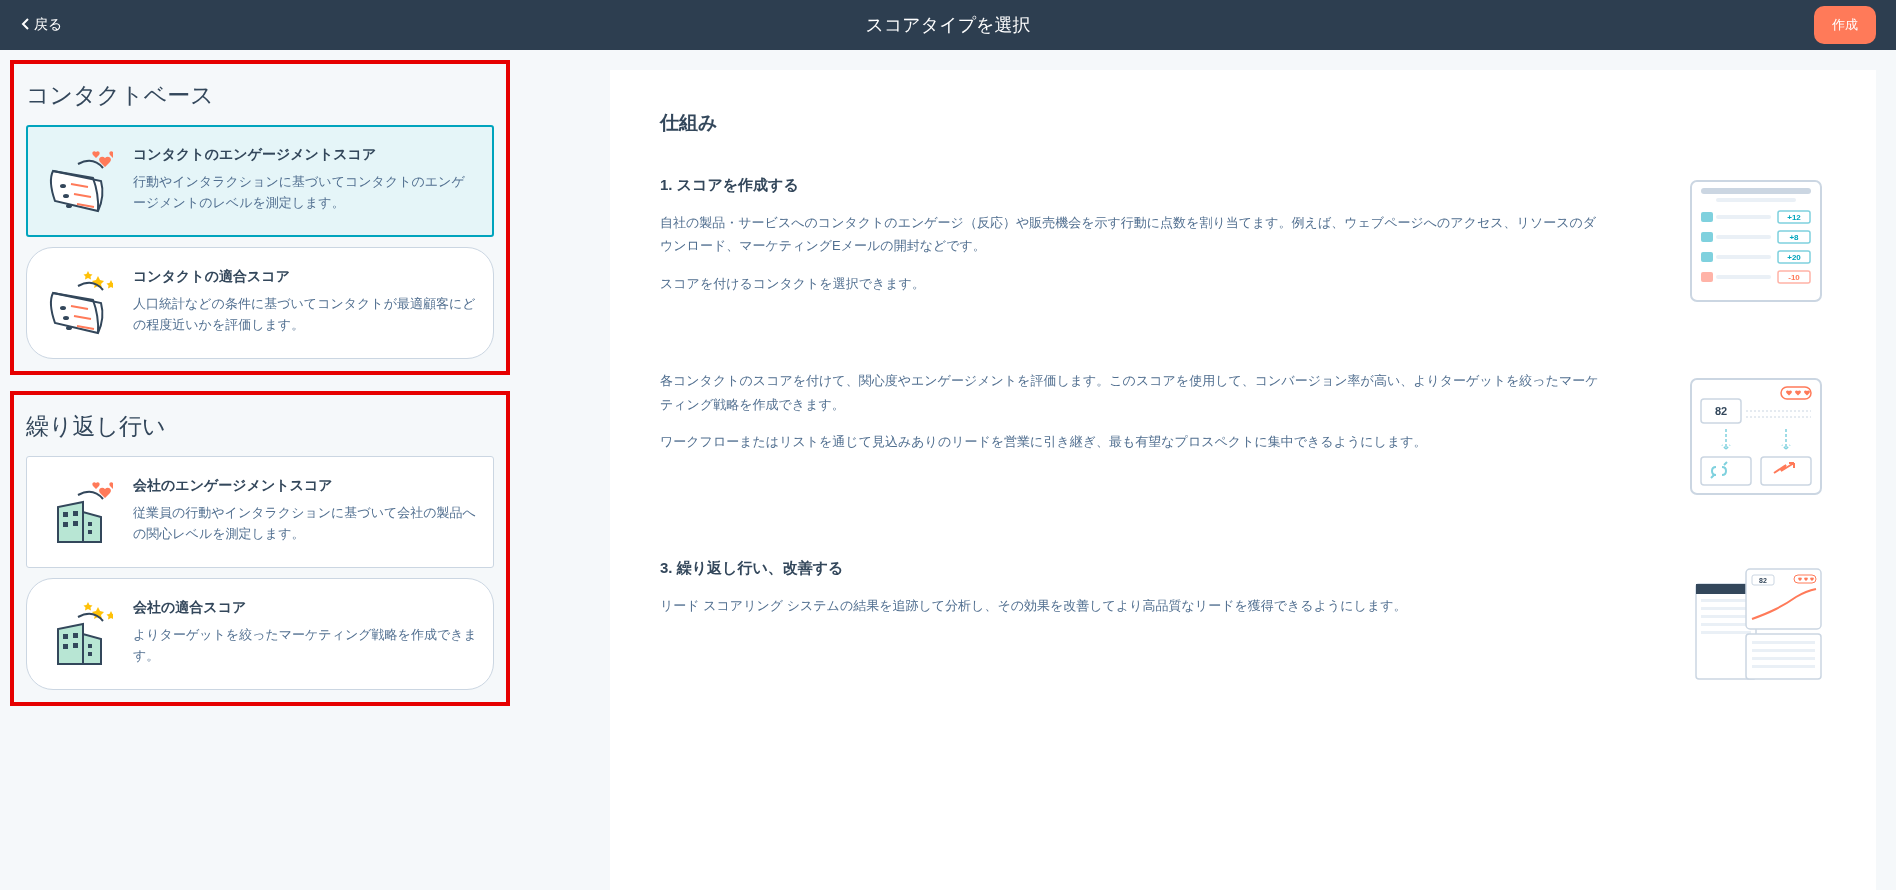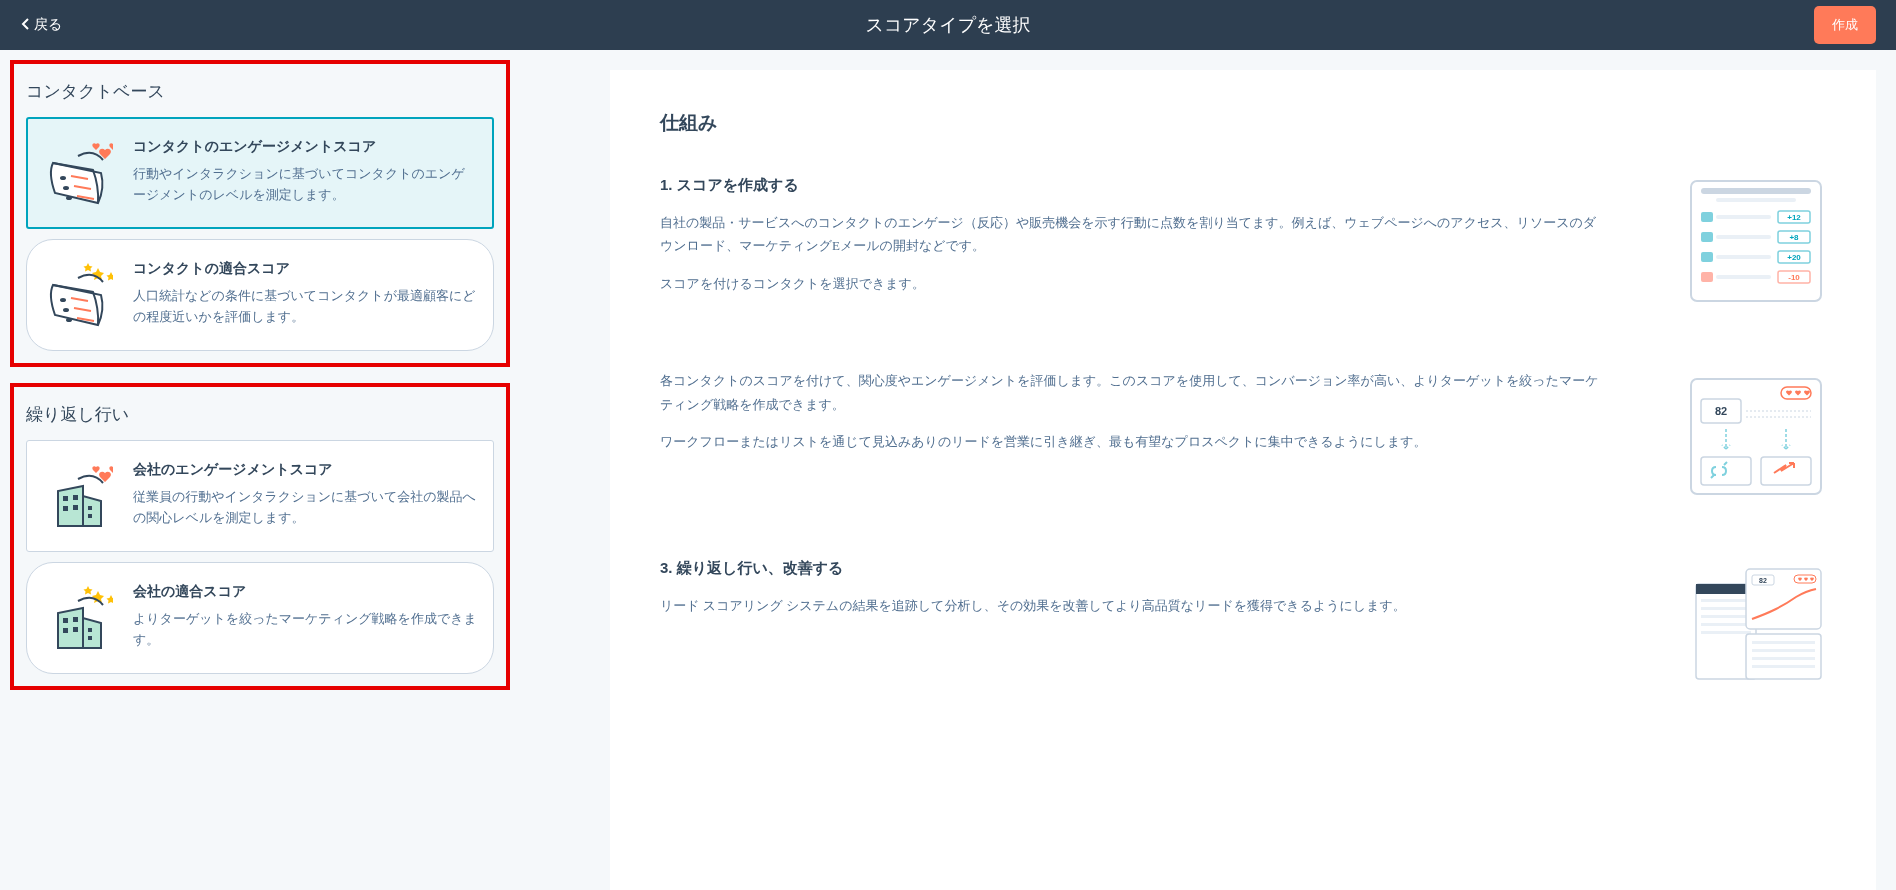--- a/index.html
+++ b/index.html
@@ -40,41 +40,41 @@
       transform: translateX(-50%);
       font-size: 18px;
       font-weight: 400;
     }
     .create-button {
       margin-left: auto;
       background: #ff7a59;
       color: #fff;
       border: none;
       padding: 10px 18px;
-      border-radius: 5px;
+      border-radius: 10px;
       font-size: 13px;
       cursor: pointer;
     }
     .main-container {
       display: flex;
       min-height: calc(100vh - 50px);
     }
     .left-panel {
       width: 520px;
       padding: 10px;
       flex-shrink: 0;
     }
     .group-box {
       border: 4px solid #e60000;
       padding: 12px;
       margin-bottom: 16px;
       background: #f5f8fa;
     }
     .group-title {
-      font-size: 17px;
+      font-size: 23px;
       color: #33475b;
       font-weight: 500;
       margin-bottom: 14px;
       margin-top: 4px;
     }
     .card {
       background: #fff;
       border: 1px solid #cbd6e2;
       border-radius: 3px;
       padding: 20px 16px;
@@ -138,21 +138,20 @@
       font-size: 15px;
       font-weight: 600;
       color: #33475b;
       margin-bottom: 16px;
     }
     .step-description {
       font-size: 13px;
       color: #516f90;
       line-height: 1.8;
       margin-bottom: 14px;
-      font-family: Liberation Serif, serif;
     }
     .step-illustration {
       width: 140px;
       height: 130px;
       flex-shrink: 0;
     }
     .step-illustration svg {
       width: 100%;
       height: 100%;
     }

